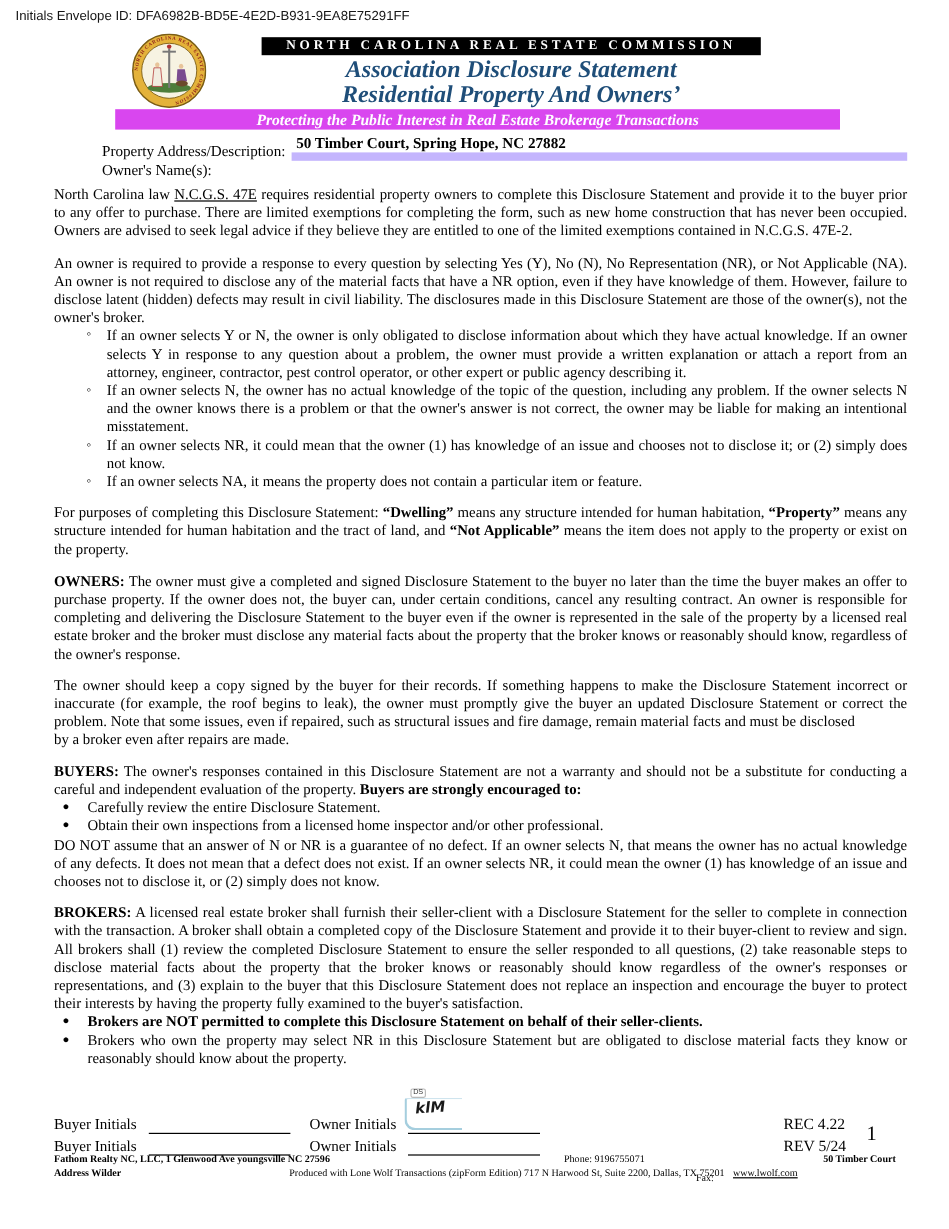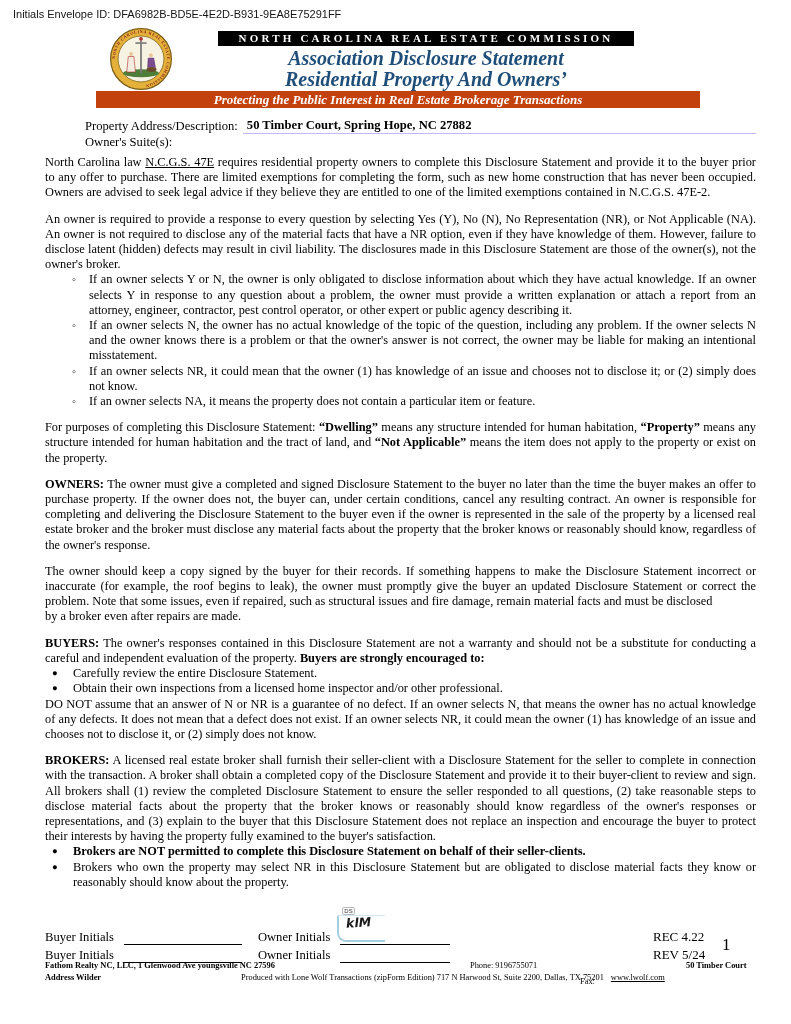--- a/index.html
+++ b/index.html
@@ -16,29 +16,29 @@
     position:absolute; top:31px; left:218px; width:416px; height:15px;
     background:#000; color:#fff; text-align:center; line-height:15px;
     font-size:11px; font-weight:bold; letter-spacing:3.2px; white-space:nowrap;
   }
   .doc-title {
     position:absolute; top:48px; left:150px; width:552px; text-align:center;
     color:#1f4e79; font-weight:bold; font-style:italic; font-size:20px; line-height:21px;
   }
   .tagline-bar {
     position:absolute; top:91px; left:96px; width:604px; height:17px;
-    background:#c2410c; color:#fff; text-align:center; line-height:17px;
+    background:#d946ef; color:#fff; text-align:center; line-height:17px;
     font-weight:bold; font-style:italic; font-size:13px;
   }
 
   
   .fields { position:absolute; top:118px; left:45px; width:711px; font-size:12.6px; }
   .field-row { display:flex; align-items:flex-end; height:16px; }
   .flabel { white-space:nowrap; padding-right:5px;margin-left:40px; }
-  .fvalue { font-weight:bold; border-bottom:1px solid #c4b5fd; line-height:15px; padding:0 4px; }
+  .fvalue { font-weight:bold; border-bottom:7px solid #c4b5fd; line-height:15px; padding:0 4px; }
   .fvalue.full { flex:1; }
   .fvalue.partial { width:300px; }
 
   
   .bodytext { position:absolute; top:155px; left:45px; width:711px; font-size:12.35px; line-height:15.2px; text-align:justify; }
   .para { margin:0 0 11px 0; }
   .mb0 { margin-bottom:0; }
   .statute { text-decoration:underline; }
   b.inline { font-weight:bold; }
 
@@ -116,21 +116,21 @@
   <div>Residential Property And Owners’</div>
 </div>
 <div class="tagline-bar">Protecting the Public Interest in Real Estate Brokerage Transactions</div>
 
 <div class="fields">
   <div class="field-row">
     <span class="flabel">Property Address/Description:</span>
     <span class="fvalue full">50 Timber Court, Spring Hope, NC  27882</span>
   </div>
   <div class="field-row">
-    <span class="flabel">Owner's Suite(s):</span>
+    <span class="flabel">Owner's Name(s):</span>
   </div>
 </div>
 
 <div class="bodytext">
 
   <p class="para"><span>North Carolina law </span><span class="statute">N.C.G.S. 47E</span><span> requires residential property owners to complete this Disclosure Statement and provide it to the buyer prior to any offer to purchase. There are limited exemptions for completing the form, such as new home construction that has never been occupied. Owners are advised to seek legal advice if they believe they are entitled to one of the limited exemptions contained in N.C.G.S. 47E-2.</span></p>
 
   <p class="para mb0">An owner is required to provide a response to every question by selecting Yes (Y), No (N), No Representation (NR), or Not Applicable (NA). An owner is not required to disclose any of the material facts that have a NR option, even if they have knowledge of them. However, failure to disclose latent (hidden) defects may result in civil liability. The disclosures made in this Disclosure Statement are those of the owner(s), not the owner's broker.</p>
 
   <div class="circ-bullets" style="margin-bottom:11px;">

